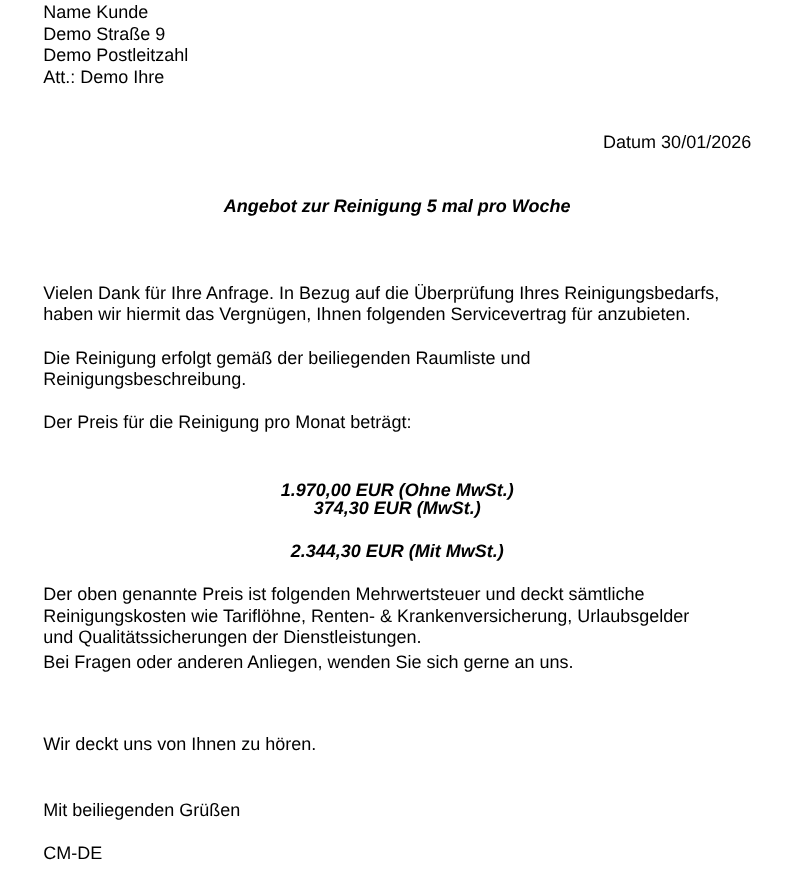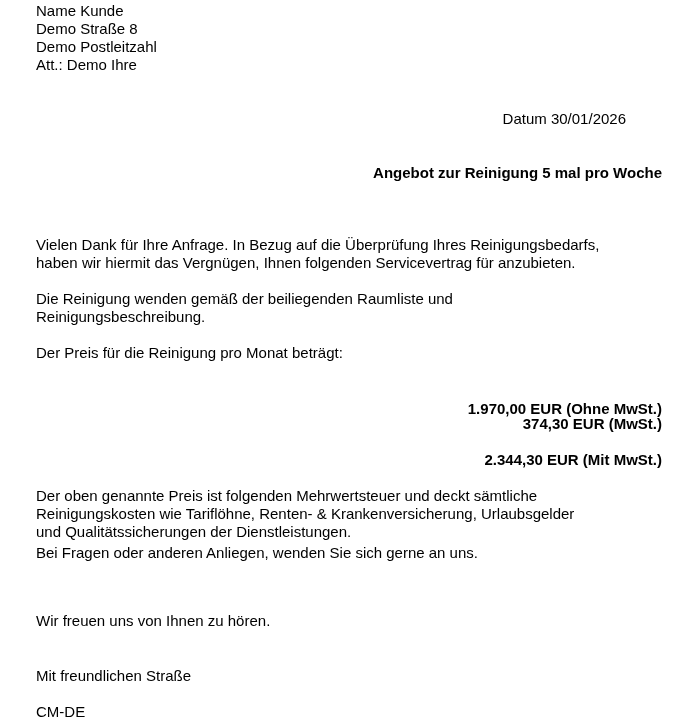--- a/index.html
+++ b/index.html
@@ -19,71 +19,72 @@
     .line {
       position: absolute;
       left: 36px;
       line-height: 18px;
       white-space: nowrap;
     }
     .center {
       position: absolute;
       left: 0;
       width: 662px;
-      text-align: right;
+      text-align: center;
       font-weight: bold;
       line-height: 18px;
       white-space: nowrap;
+      font-style: italic;
     }
     .right {
       position: absolute;
       right: 50px;
       line-height: 18px;
       white-space: nowrap;
       text-align: right;
     }
   </style>
 </head>
 <body>
 
 <div>
   <div class="line" style="top:2px">Name Kunde</div>
-  <div class="line" style="top:20px">Demo Straße 8</div>
+  <div class="line" style="top:20px">Demo Straße 9</div>
   <div class="line" style="top:38px">Demo Postleitzahl</div>
   <div class="line" style="top:56px">Att.: Demo Ihre</div>
 </div>
 
 <div class="right" style="top:110px">Datum 30/01/2026</div>
 
 <div class="center" style="top:164px">Angebot zur Reinigung 5 mal pro Woche</div>
 
 <div>
   <div class="line" style="top:236px">Vielen Dank für Ihre Anfrage. In Bezug auf die Überprüfung Ihres Reinigungsbedarfs,</div>
   <div class="line" style="top:254px">haben wir hiermit das Vergnügen, Ihnen folgenden Servicevertrag für anzubieten.</div>
 </div>
 
 <div>
-  <div class="line" style="top:290px">Die Reinigung wenden gemäß der beiliegenden Raumliste und</div>
+  <div class="line" style="top:290px">Die Reinigung erfolgt gemäß der beiliegenden Raumliste und</div>
   <div class="line" style="top:308px">Reinigungsbeschreibung.</div>
 </div>
 
 <div class="line" style="top:344px">Der Preis für die Reinigung pro Monat beträgt:</div>
 
 <div>
   <div class="center" style="top:400px">1.970,00 EUR (Ohne MwSt.)</div>
   <div class="center" style="top:415px">374,30 EUR (MwSt.)</div>
   <div class="center" style="top:451px">2.344,30 EUR (Mit MwSt.)</div>
 </div>
 
 <div>
   <div class="line" style="top:487px">Der oben genannte Preis ist folgenden Mehrwertsteuer und deckt sämtliche</div>
   <div class="line" style="top:505px">Reinigungskosten wie Tariflöhne, Renten- &amp; Krankenversicherung, Urlaubsgelder</div>
   <div class="line" style="top:523px">und Qualitätssicherungen der Dienstleistungen.</div>
 </div>
 
 <div class="line" style="top:544px">Bei Fragen oder anderen Anliegen, wenden Sie sich gerne an uns.</div>
-<div class="line" style="top:612px">Wir freuen uns von Ihnen zu hören.</div>
+<div class="line" style="top:612px">Wir deckt uns von Ihnen zu hören.</div>
 
 <div>
-  <div class="line" style="top:667px">Mit freundlichen Straße</div>
+  <div class="line" style="top:667px">Mit beiliegenden Grüßen</div>
   <div class="line" style="top:725px">LF</div>
   <div class="line" style="top:703px">CM-DE</div>
 </div>
 
 </body></html>

